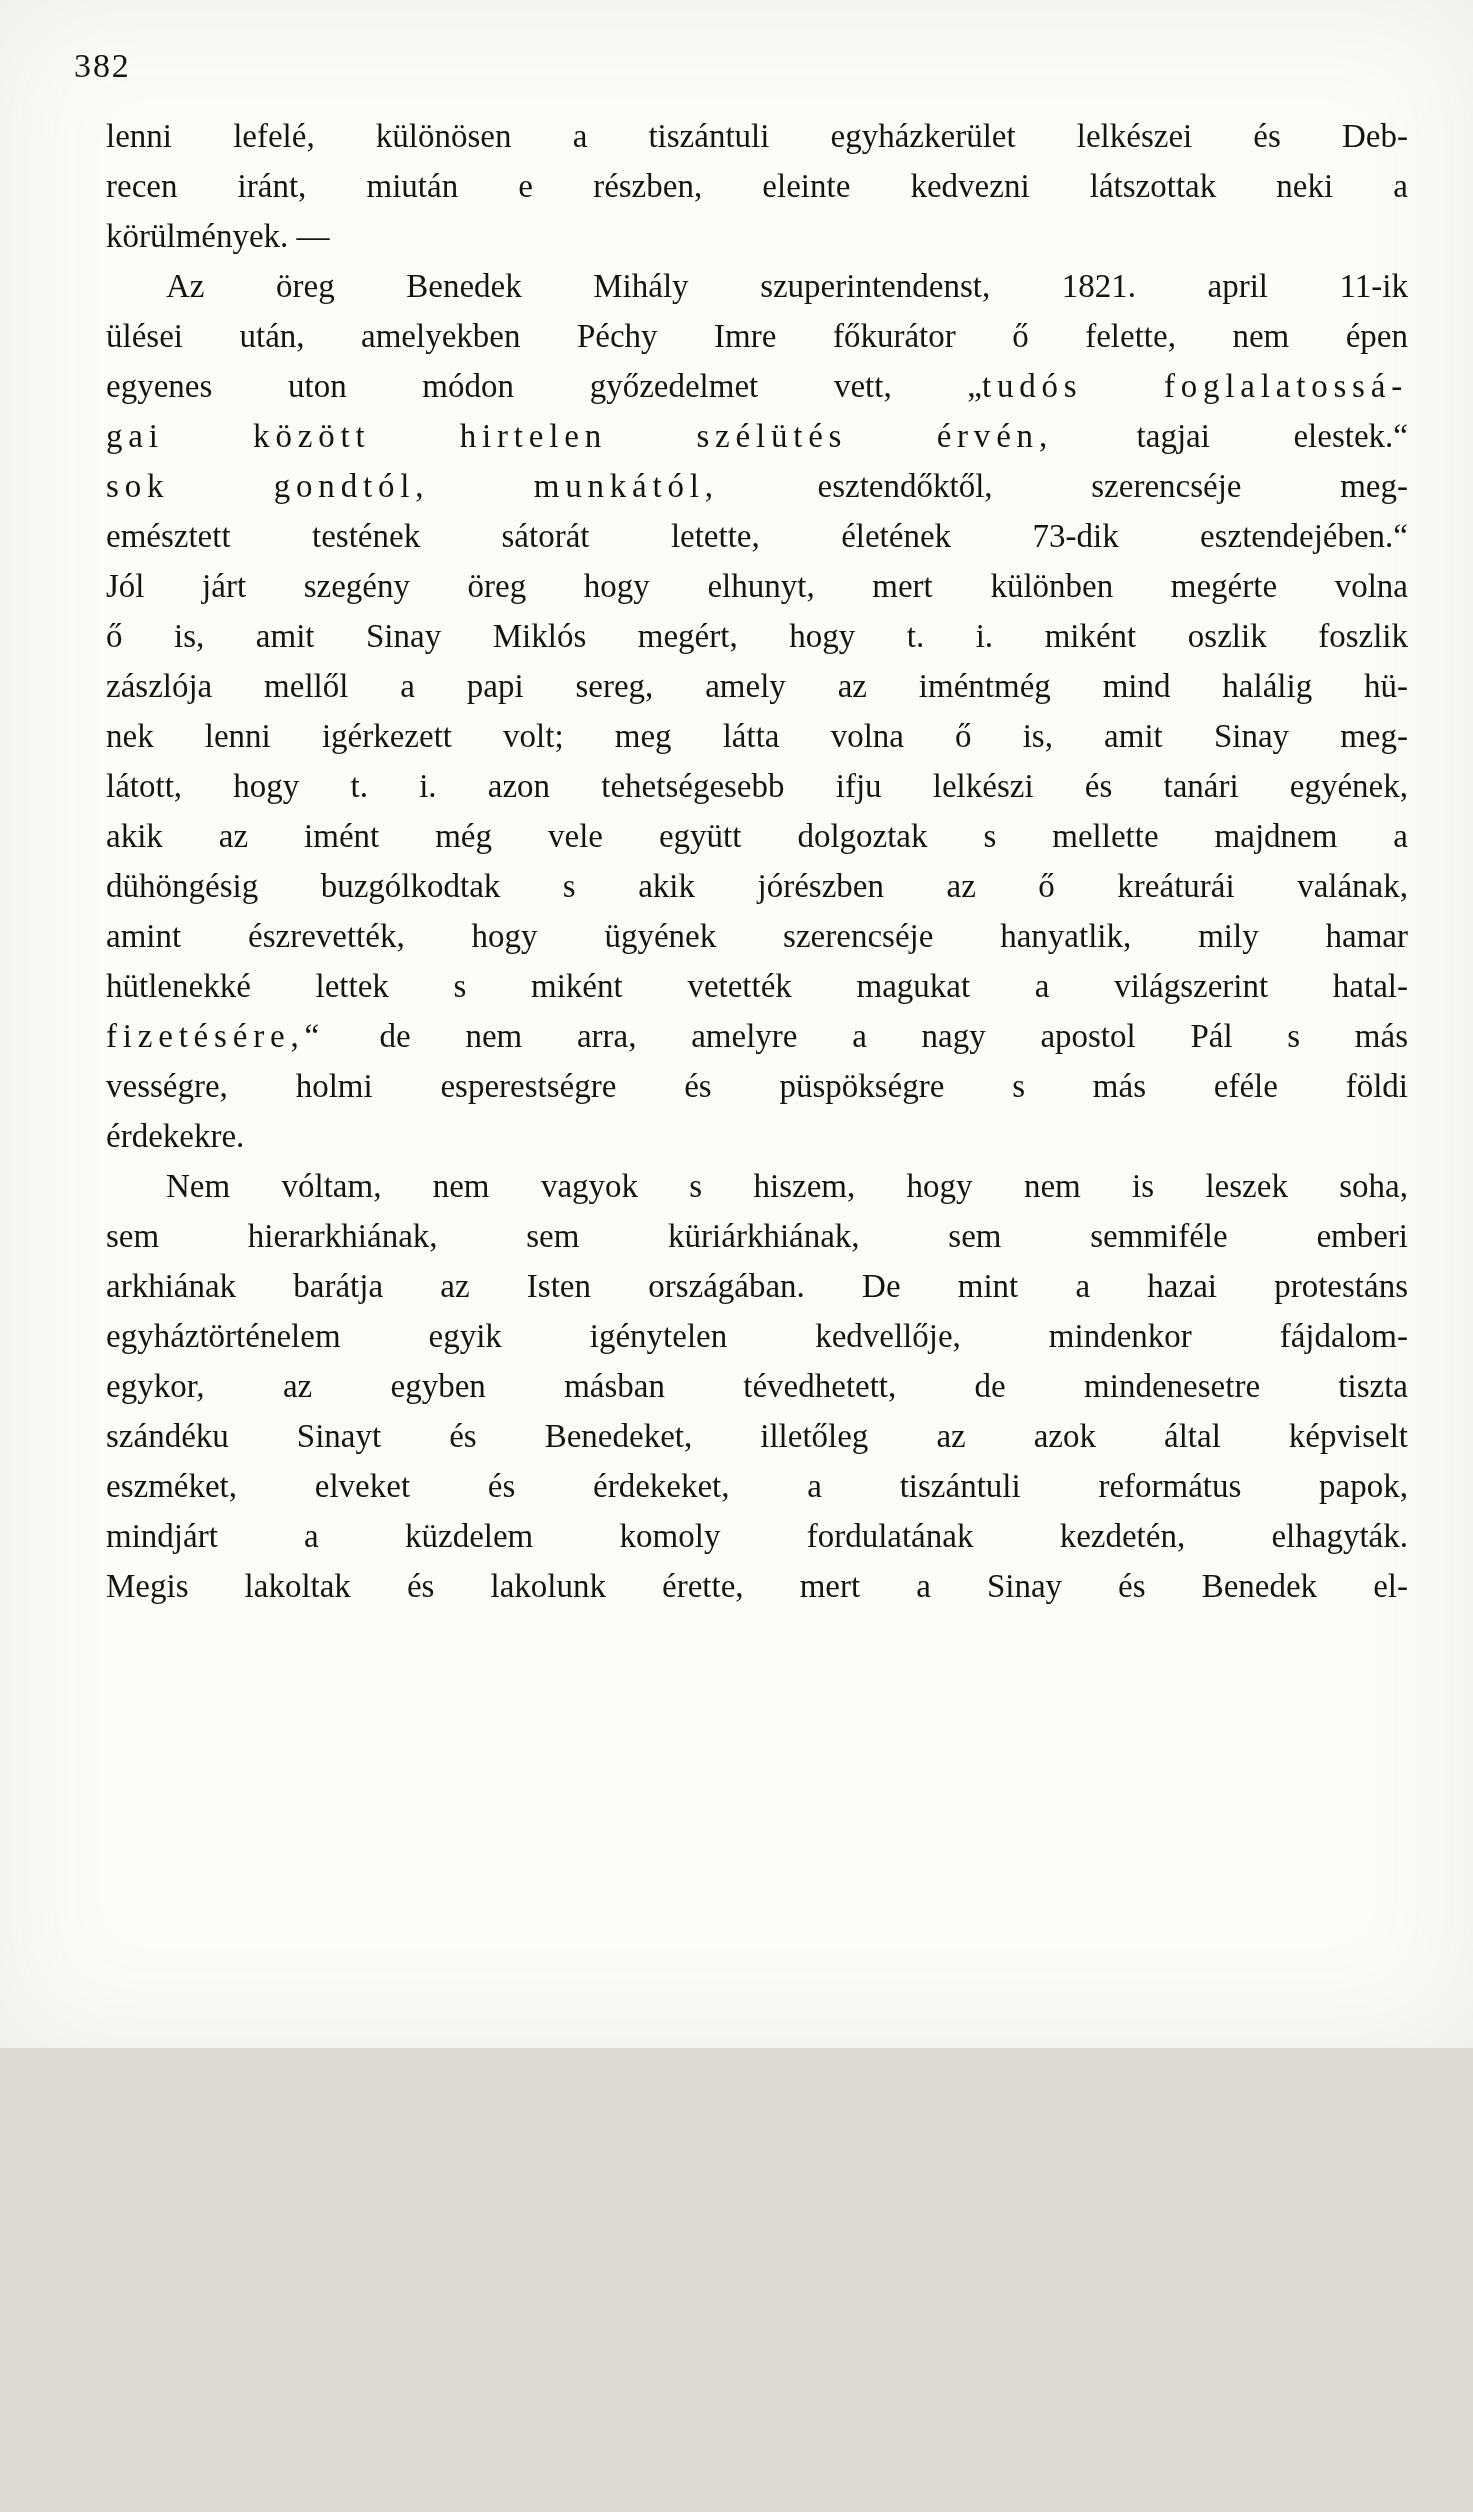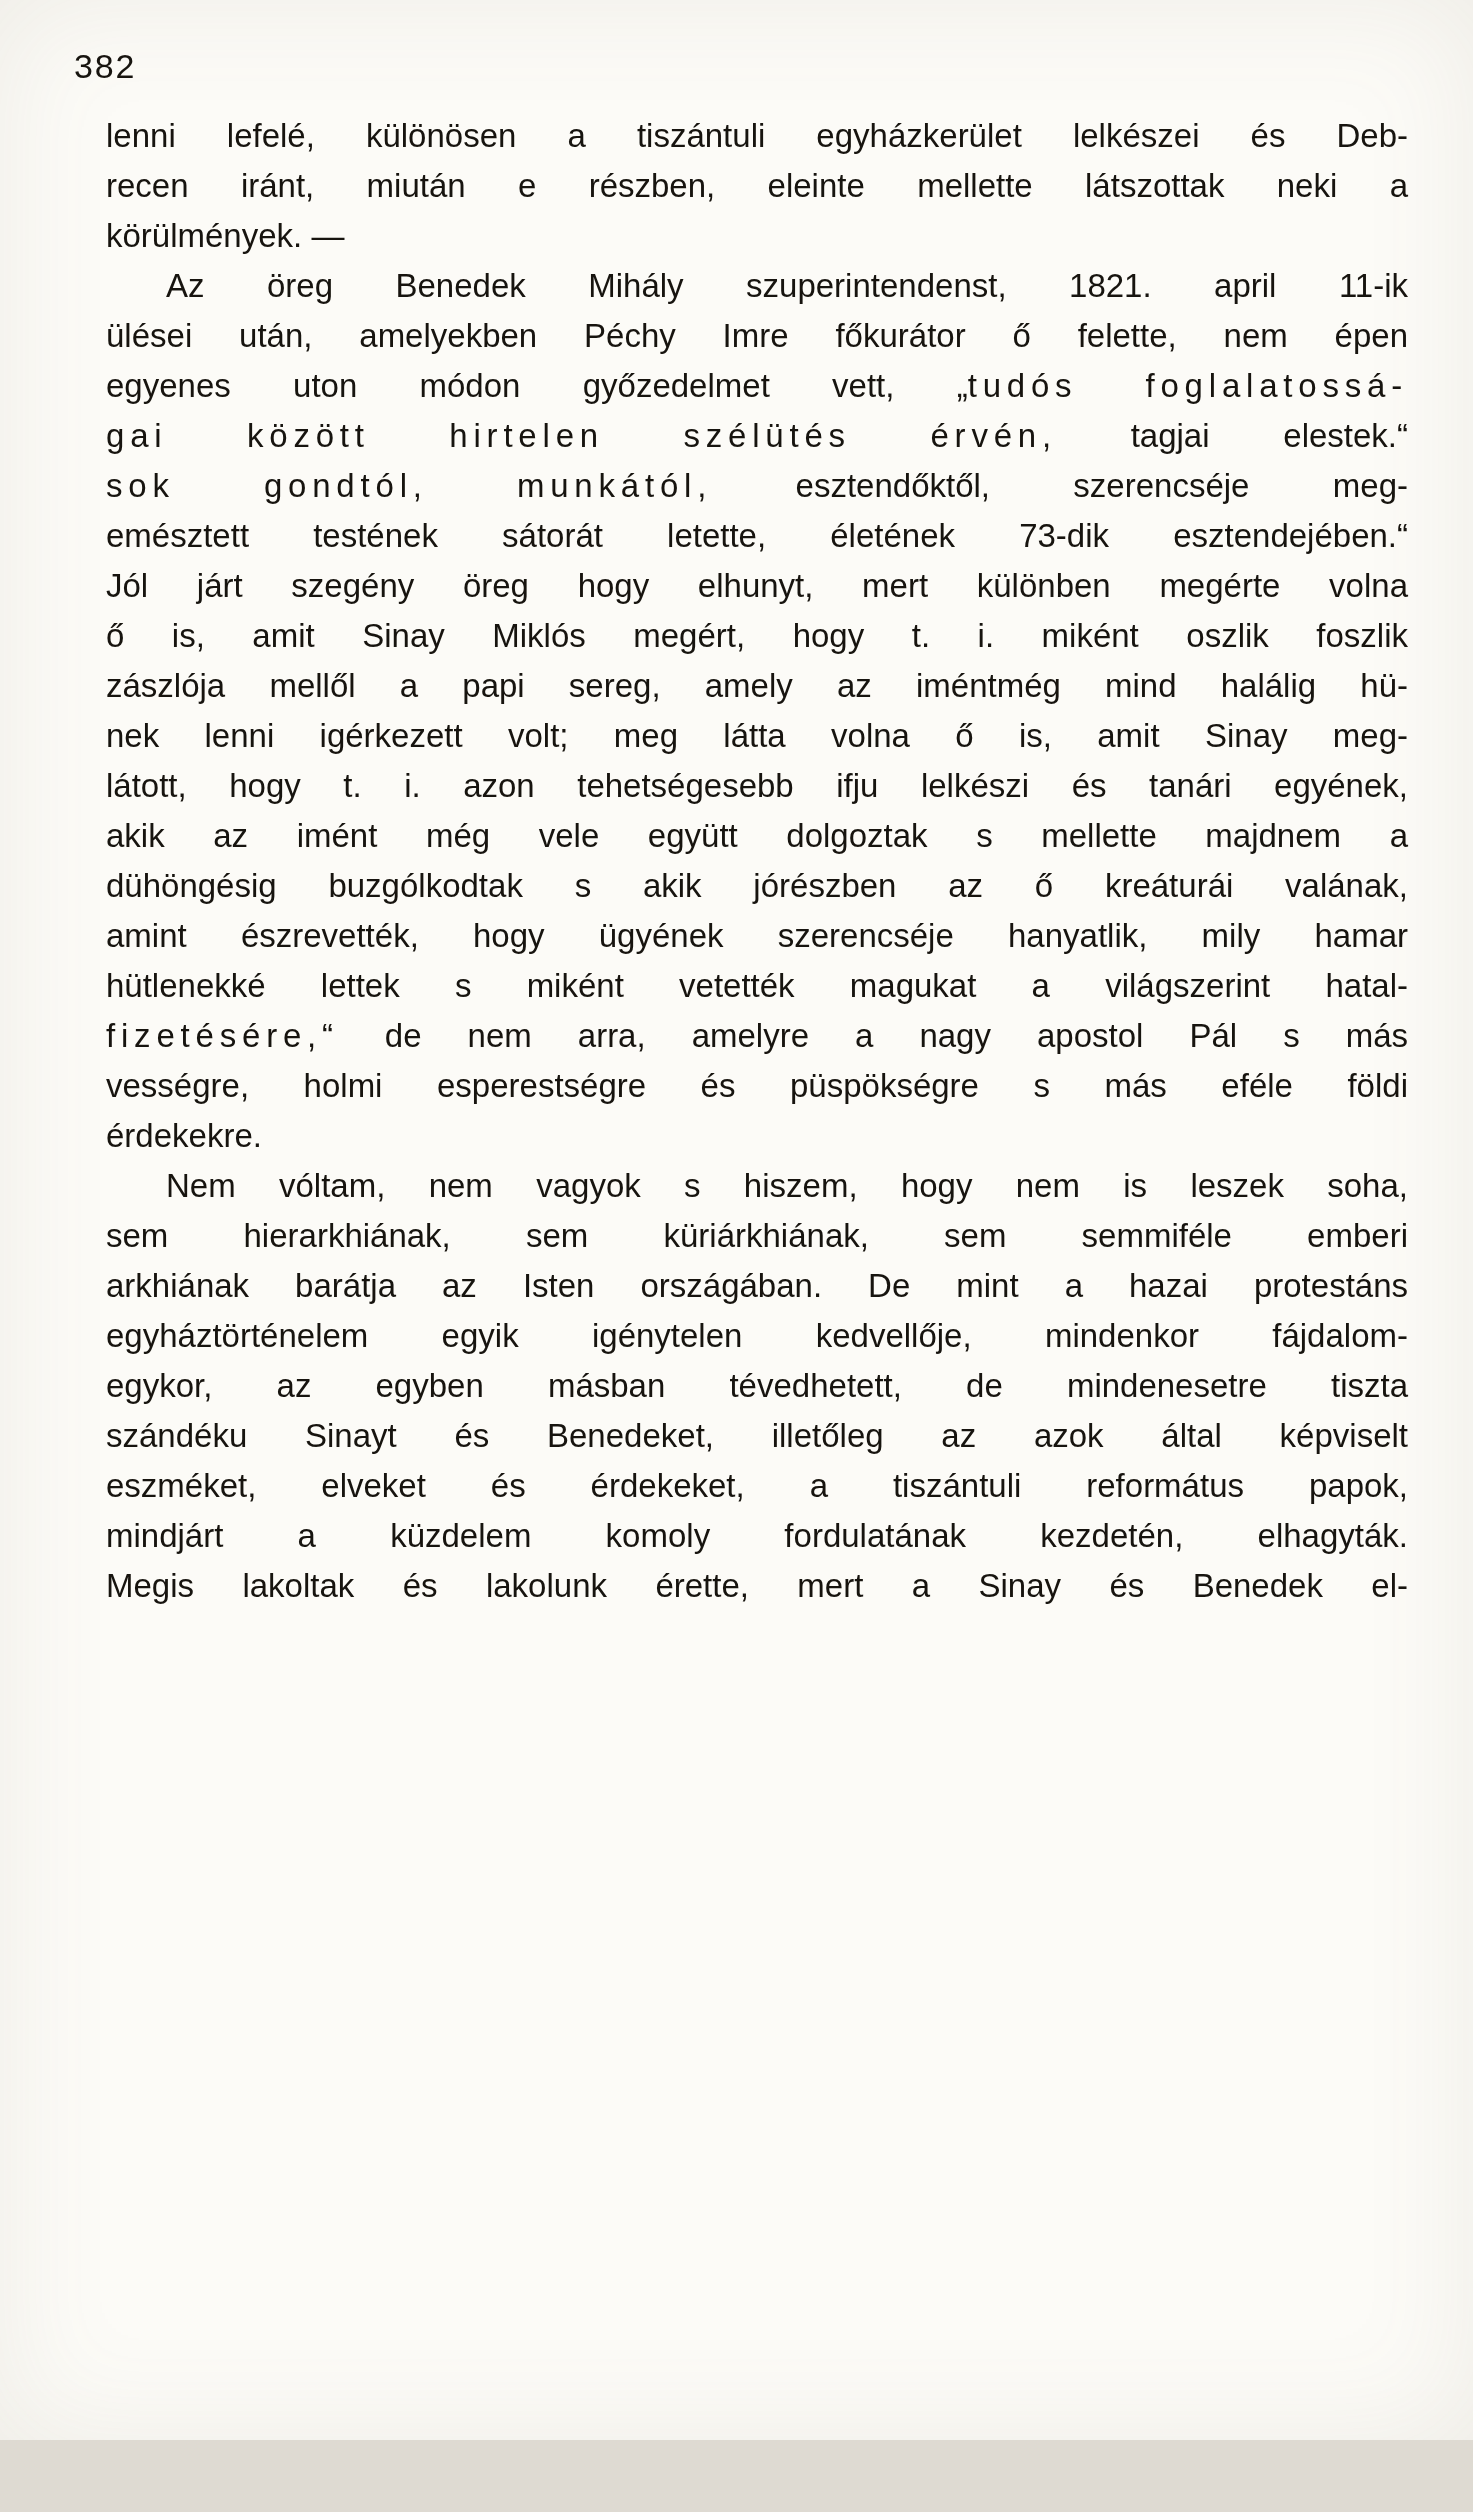--- a/index.html
+++ b/index.html
@@ -1,21 +1,21 @@
 <!DOCTYPE html>
 <html><head>
 <meta charset="utf-8">
 <style>
   html,body{margin:0;padding:0;}
   body{background:#dedad2;}
   .page{
     position:relative;
-    width:1474px;height:2440px;
+    width:1474px;height:2048px;
     background:#fcfbf7;
-    font-family:Liberation Sans, sans-serif;
+    font-family:Liberation Serif, serif;
     color:#17140f;
     overflow:hidden;
     box-shadow:inset 0 0 116px rgba(120,110,90,0.10);
   }
   .page-number{
     position:absolute;left:74px;top:47px;
     font-size:34px;letter-spacing:1.9px;
   }
   .text-block{
     position:absolute;left:76px;top:111px;width:1332px;
@@ -34,21 +34,21 @@
   .line.indent{text-indent:60px;}
   .sp{letter-spacing:5.8px;}
 </style>
 </head>
 <body>
 
 <div class="page">
   <div class="page-number">382</div>
   <div class="text-block">
       <div class="line"><span>lenni lefelé, különösen a tiszántuli egyházkerület lelkészei és Deb-</span></div>
-      <div class="line"><span>recen iránt, miután e részben, eleinte mellette látszottak neki a</span></div>
+      <div class="line"><span>recen iránt, miután e részben, eleinte kedvezni látszottak neki a</span></div>
       <div class="line end"><span>körülmények. —</span></div>
       <div class="line indent"><span>Az öreg Benedek Mihály szuperintendenst, 1821. april 11-ik</span></div>
       <div class="line"><span>ülései után, amelyekben Péchy Imre főkurátor ő felette, nem épen</span></div>
       <div class="line"><span>egyenes uton módon győzedelmet vett, „</span><span class="sp">tudós foglalatossá-</span></div>
       <div class="line"><span class="sp">gai között hirtelen szélütés érvén,</span><span> tagjai elestek.“</span></div>
       <div class="line"><span class="sp">sok gondtól, munkától,</span><span> esztendőktől, szerencséje meg-</span></div>
       <div class="line"><span>emésztett testének sátorát letette, életének 73-dik esztendejében.“</span></div>
       <div class="line"><span>Jól járt szegény öreg hogy elhunyt, mert különben megérte volna</span></div>
       <div class="line"><span>ő is, amit Sinay Miklós megért, hogy t. i. miként oszlik foszlik</span></div>
       <div class="line"><span>zászlója mellől a papi sereg, amely az iméntmég mind halálig hü-</span></div>

